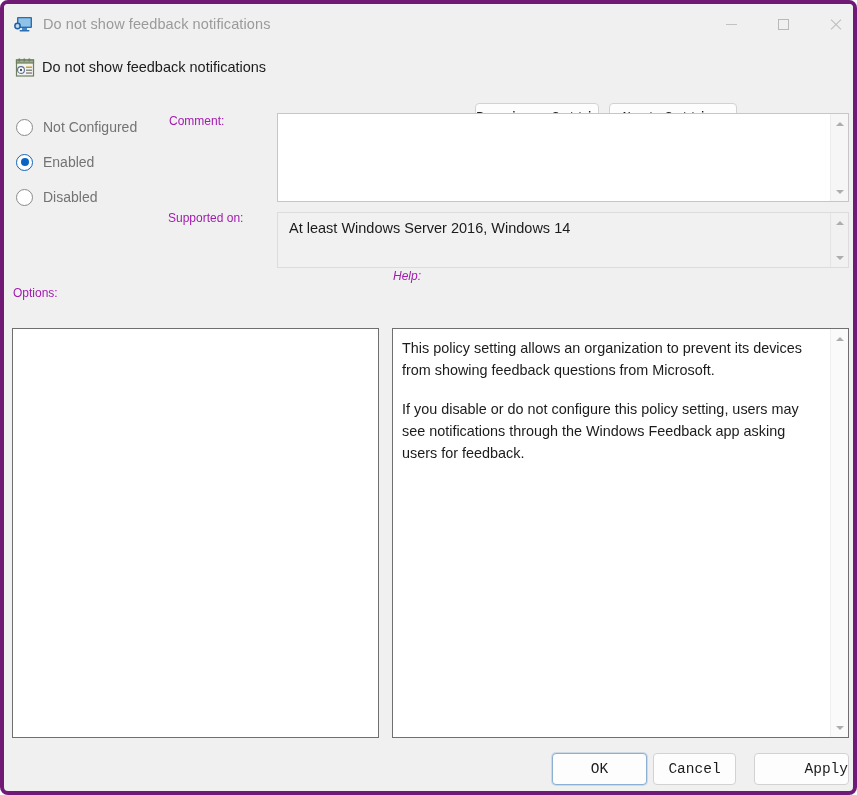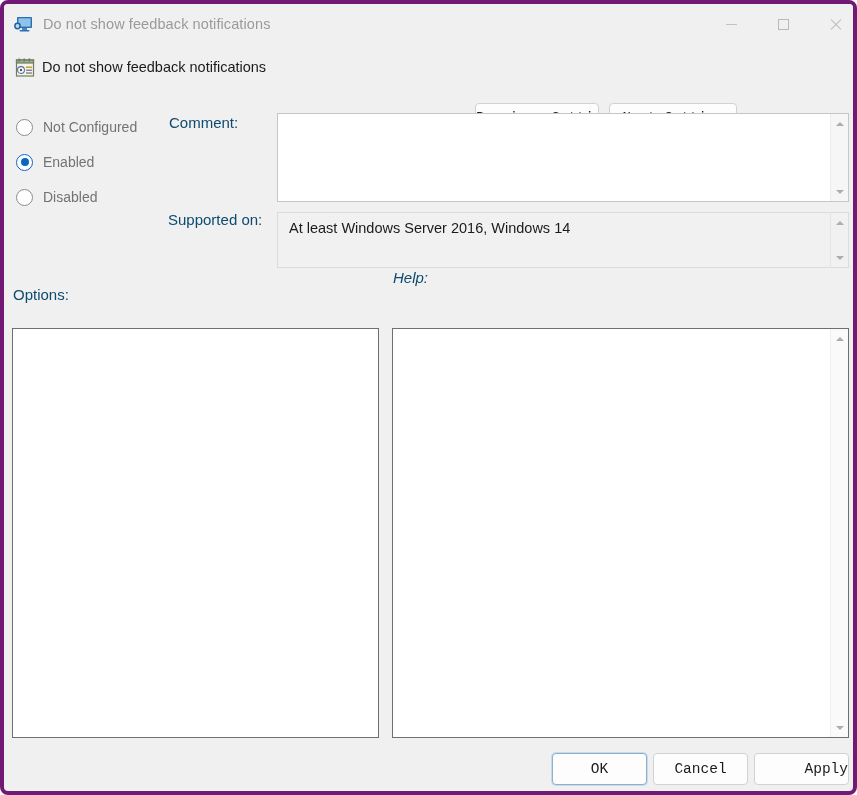--- a/index.html
+++ b/index.html
@@ -171,22 +171,22 @@
   .radio-label {
     margin-left: 10px;
     font-size: 14px;
     color: #737373;
     white-space: nowrap;
   }
 
   
   .fld-label {
     position: absolute;
-    font-size: 15px;
-    color: #0c4a6e;
+    font-size: 12px;
+    color: #a21caf;
     white-space: nowrap;
   }
   .lbl-comment   { left: 165px; top: 110px; }
   .lbl-supported { left: 164px; top: 207px; }
   .lbl-options   { left: 9px;   top: 282px; }
   .lbl-help      { left: 389px; top: 265px; font-style: italic; }
 
   
   .boxwrap {
     position: absolute;
@@ -260,21 +260,21 @@
   .footer-btn {
     position: absolute;
     height: 32px;
     font-size: 14.5px;
   }
   .btn-ok {
     left: 548px; top: 749px; width: 95px;
     border: 1px solid #8ab0d4;
     box-shadow: 0 0 0 1px rgba(138,176,212,0.35);
   }
-  .btn-cancel { left: 649px; top: 749px; width: 95px; }
+  .btn-cancel { left: 649px; top: 749px; width: 83px; }
   .btn-apply  { left: 750px; top: 749px; width: 95px; text-align: right; }
 </style>
 </head>
 <body>
 
 <div class="window">
 
   <div class="titlebar">
     <div class="titlebar-icon">
       <svg width="22" height="22" viewBox="0 0 22 22" aria-hidden="true">
@@ -363,20 +363,22 @@
 
   <div class="fld-label lbl-options">Options:</div>
   <div class="fld-label lbl-help">Help:</div>
 
   <div class="boxwrap box-options">
     <div class="box-content"></div>
   </div>
 
   <div class="boxwrap box-help">
     <div class="box-content">
+      <p class="help-para">This policy setting allows an organization to prevent its devices from showing feedback questions from Microsoft.</p>
+      <p class="help-para">If you disable or do not configure this policy setting, users may see notifications through the Windows Feedback app asking users for feedback.</p>
     </div>
     <div class="sbar">
       <div class="sarrow up">
           <div class="tri u"></div>
         </div>
       <div class="sarrow down">
           <div class="tri d"></div>
         </div>
     </div>
   </div>

